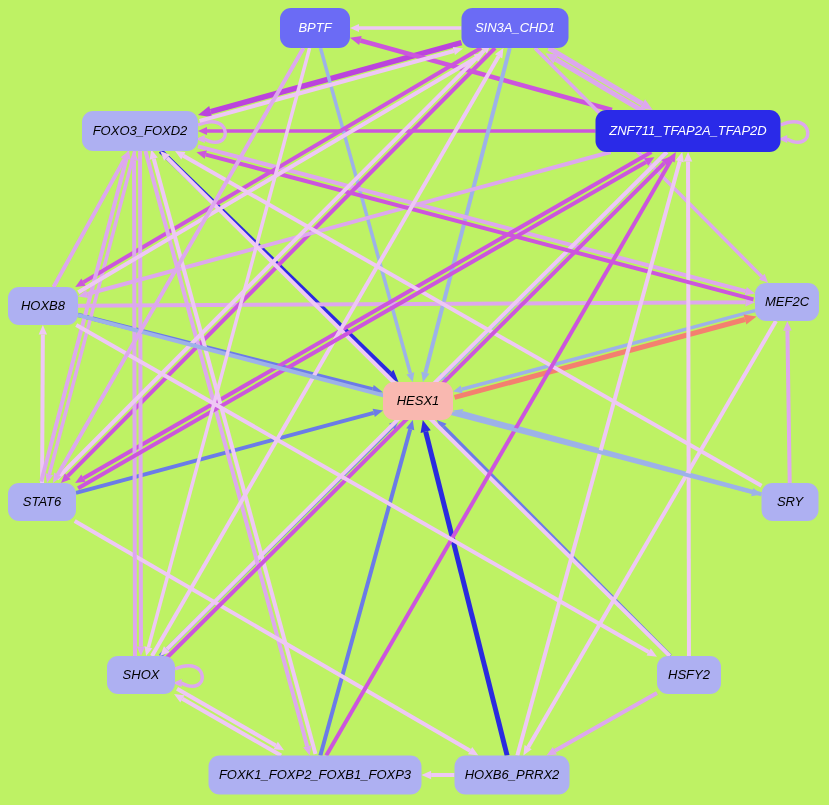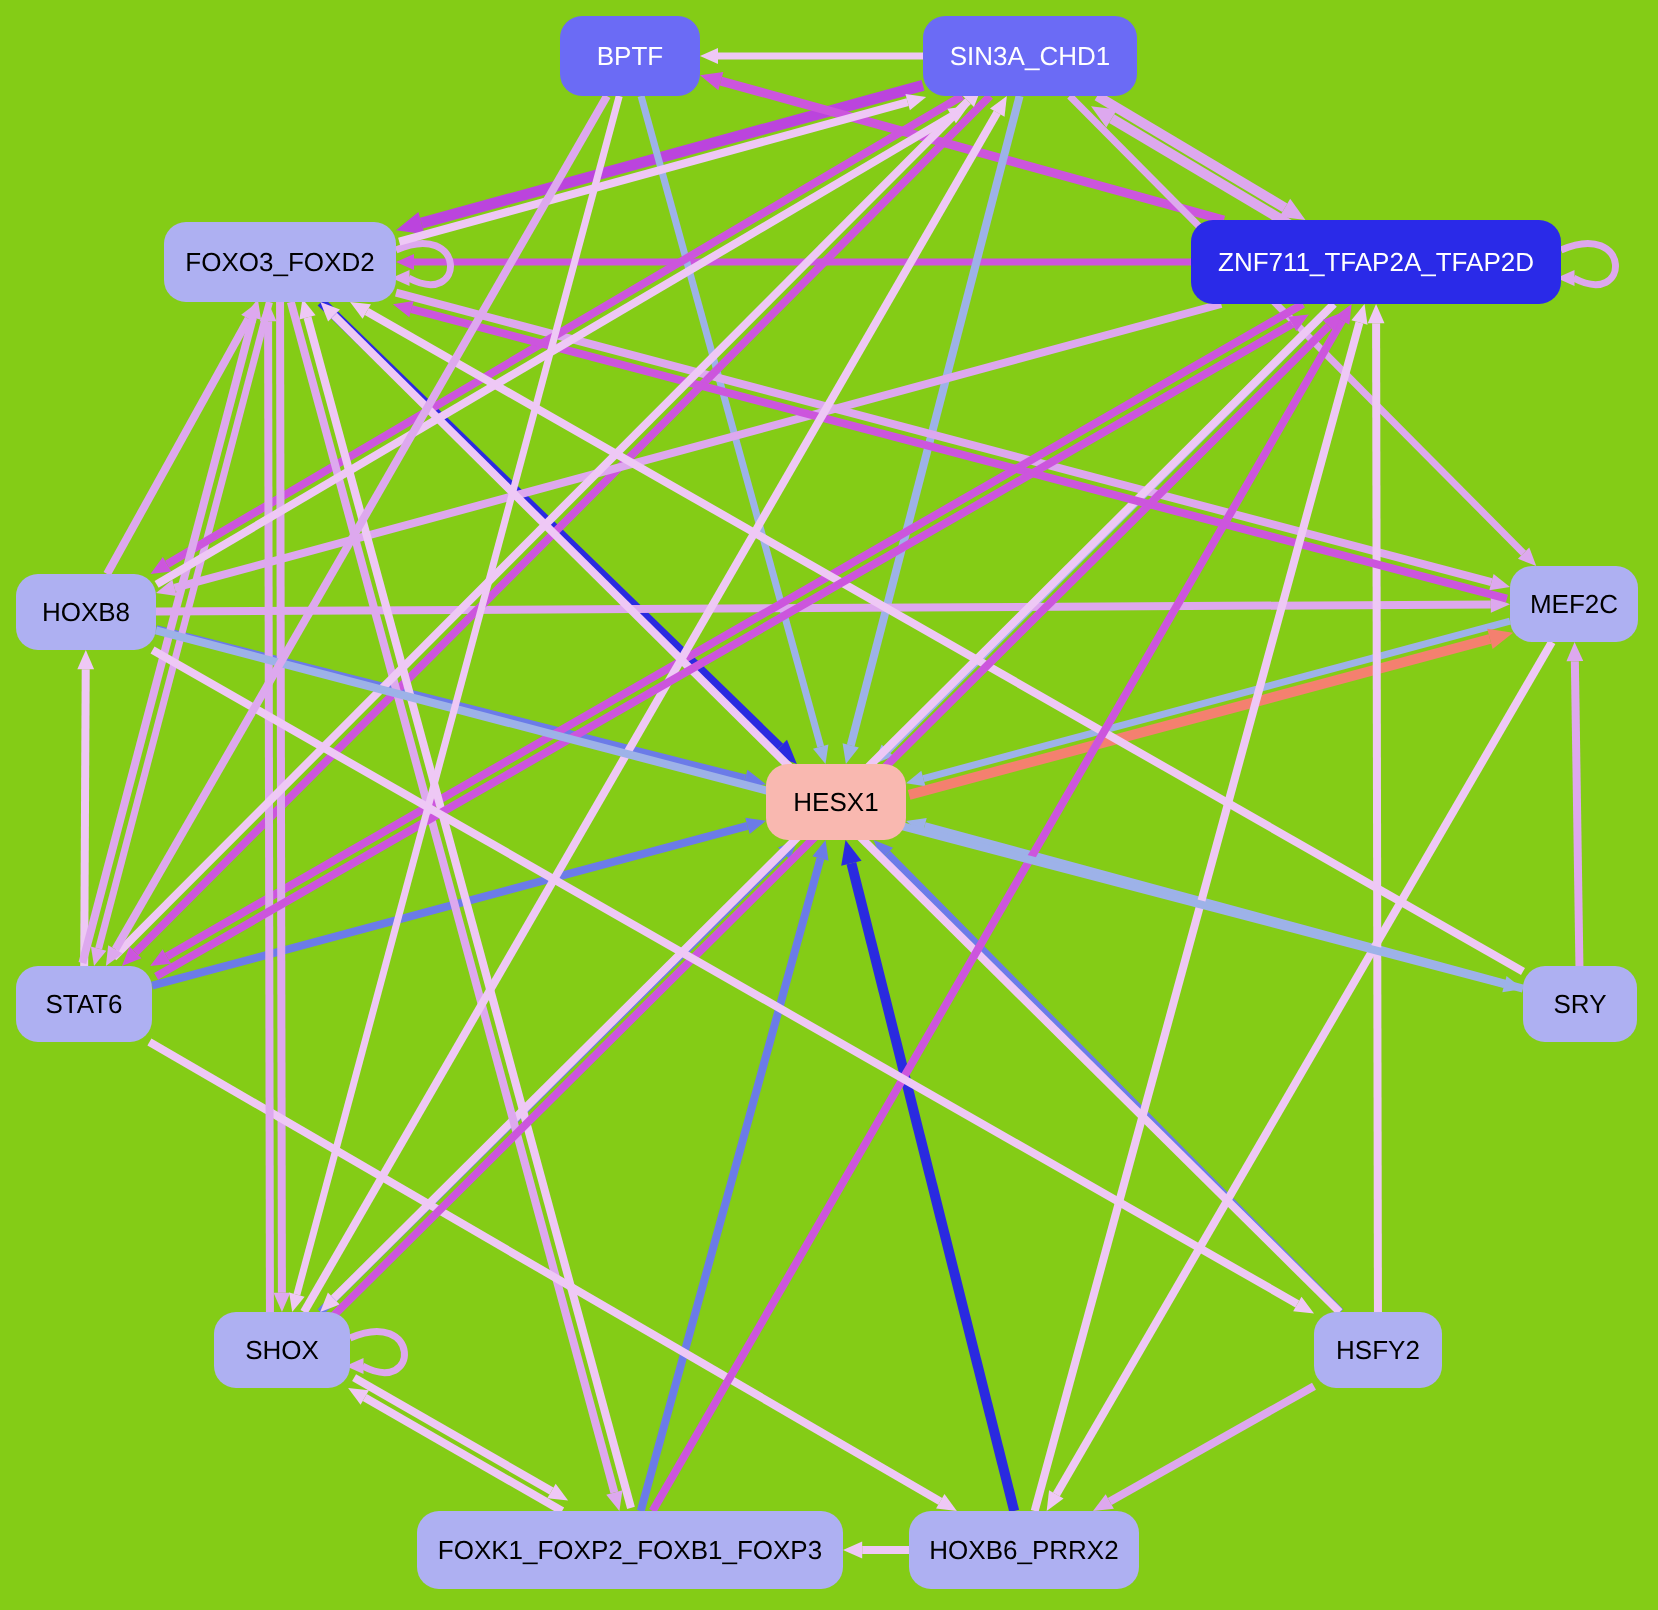--- a/index.html
+++ b/index.html
@@ -1,17 +1,17 @@
 <!DOCTYPE html>
 <html><head>
 <meta charset="utf-8">
 <style>
   html,body{margin:0;padding:0;background:#ffffff;}
   body{font-family:"Liberation Sans",sans-serif;}
-  #canvas{position:relative;width:829px;height:805px;background:#84cc16;overflow:hidden;}
+  #canvas{position:relative;width:829px;height:805px;background:#bef264;overflow:hidden;font-style:italic;}
   #graph{position:absolute;left:0;top:0;width:829px;height:805px;}
   .node-label{font-family:"Liberation Sans",sans-serif;font-size:13px;dominant-baseline:middle;text-anchor:middle;}
 </style>
 </head>
 <body>
 
 <div id="canvas">
   <svg id="graph" viewBox="0 0 829 805" xmlns="http://www.w3.org/2000/svg">
     <g id="edge-layer">
         <g>

